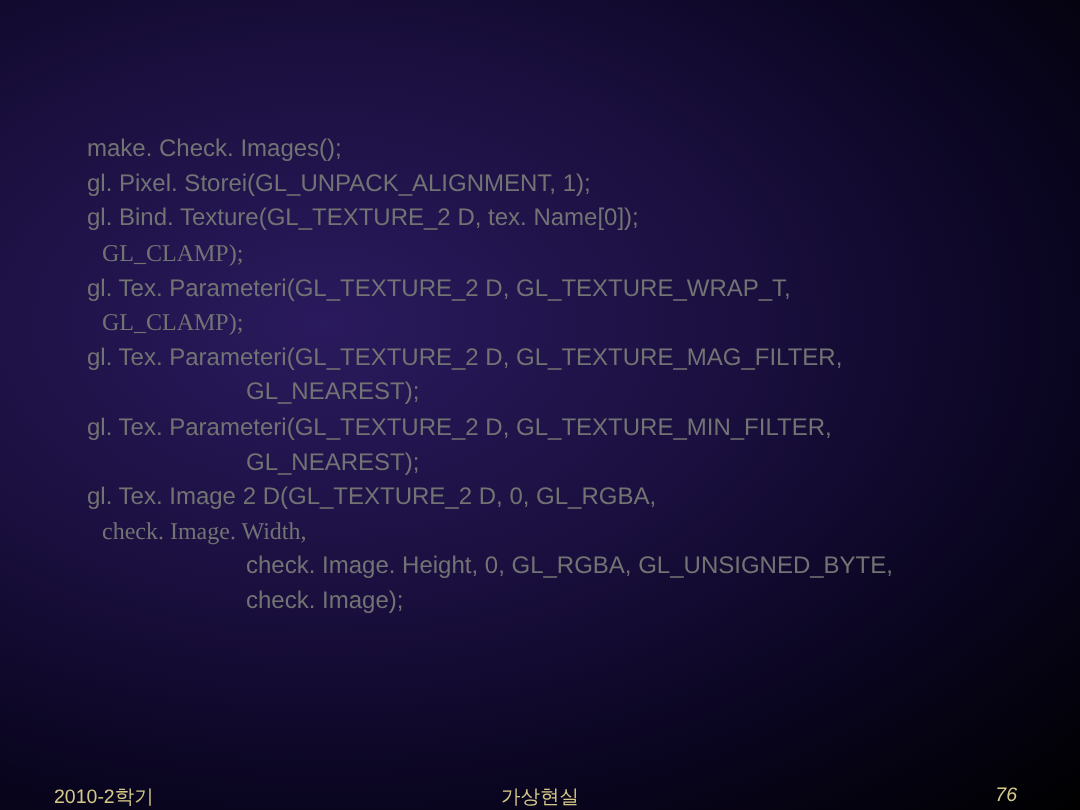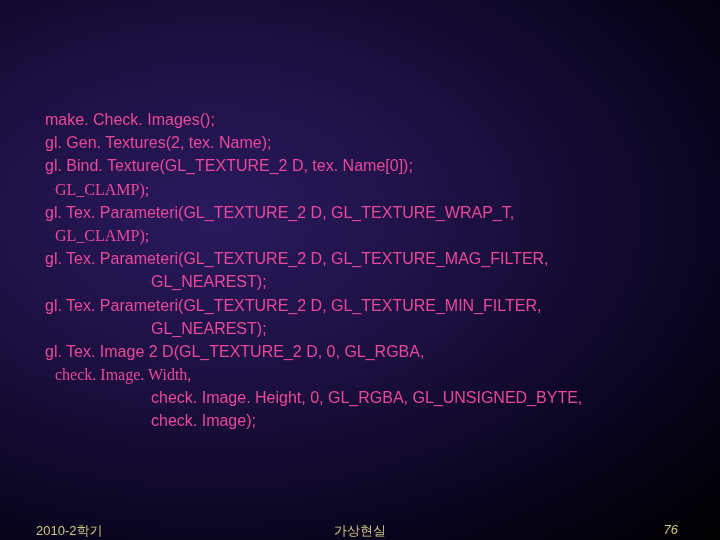--- a/index.html
+++ b/index.html
@@ -5,26 +5,25 @@
   * { margin: 0; padding: 0; box-sizing: border-box; }
   html, body { width: 720px; height: 540px; overflow: hidden; }
   body {
     background: radial-gradient(ellipse at 30% 40%, #2a1a5e 0%, #1a0f3e 40%, #0a0520 70%, #000000 100%);
     font-family: Arial, sans-serif;
     position: relative;
   }
   .code-block {
     position: absolute;
     top: 88px;
-    left: 45px;
+    left: 58px;
     right: 40px;
-    color: #ec4899;
+    color: #737373;
     font-size: 16px;
     line-height: 1.45;
-    margin-top: 20px;
   }
   .code-line { white-space: pre; }
   .indent1 { padding-left: 6px; font-family: Liberation Serif, serif; }
   .indent2 { padding-left: 106px; }
   .footer {
     position: absolute;
     bottom: 18px;
     left: 0;
     right: 0;
     display: flex;
@@ -33,21 +32,21 @@
   }
   .footer-left { position: absolute; left: 36px; text-align: right; }
   .footer-center { position: absolute; left: 50%; transform: translateX(-50%); }
   .footer-right { position: absolute; right: 42px; font-style: italic; }
 </style>
 </head>
 <body>
 
 <div class="code-block">
   <div class="code-line">make. Check. Images();</div>
-  <div class="code-line">gl. Gen. Textures(2, tex. Name);</div>
+  <div class="code-line">gl. Pixel. Storei(GL_UNPACK_ALIGNMENT, 1);</div>
   <div class="code-line">gl. Bind. Texture(GL_TEXTURE_2 D, tex. Name[0]);</div>
   <div class="code-line indent1"> GL_CLAMP);</div>
   <div class="code-line">gl. Tex. Parameteri(GL_TEXTURE_2 D, GL_TEXTURE_WRAP_T,</div>
   <div class="code-line indent1"> GL_CLAMP);</div>
   <div class="code-line">gl. Tex. Parameteri(GL_TEXTURE_2 D, GL_TEXTURE_MAG_FILTER,</div>
   <div class="code-line indent2">GL_NEAREST);</div>
   <div class="code-line">gl. Tex. Parameteri(GL_TEXTURE_2 D, GL_TEXTURE_MIN_FILTER,</div>
   <div class="code-line indent2">GL_NEAREST);</div>
   <div class="code-line">gl. Tex. Image 2 D(GL_TEXTURE_2 D, 0, GL_RGBA,</div>
   <div class="code-line indent1"> check. Image. Width,</div>

